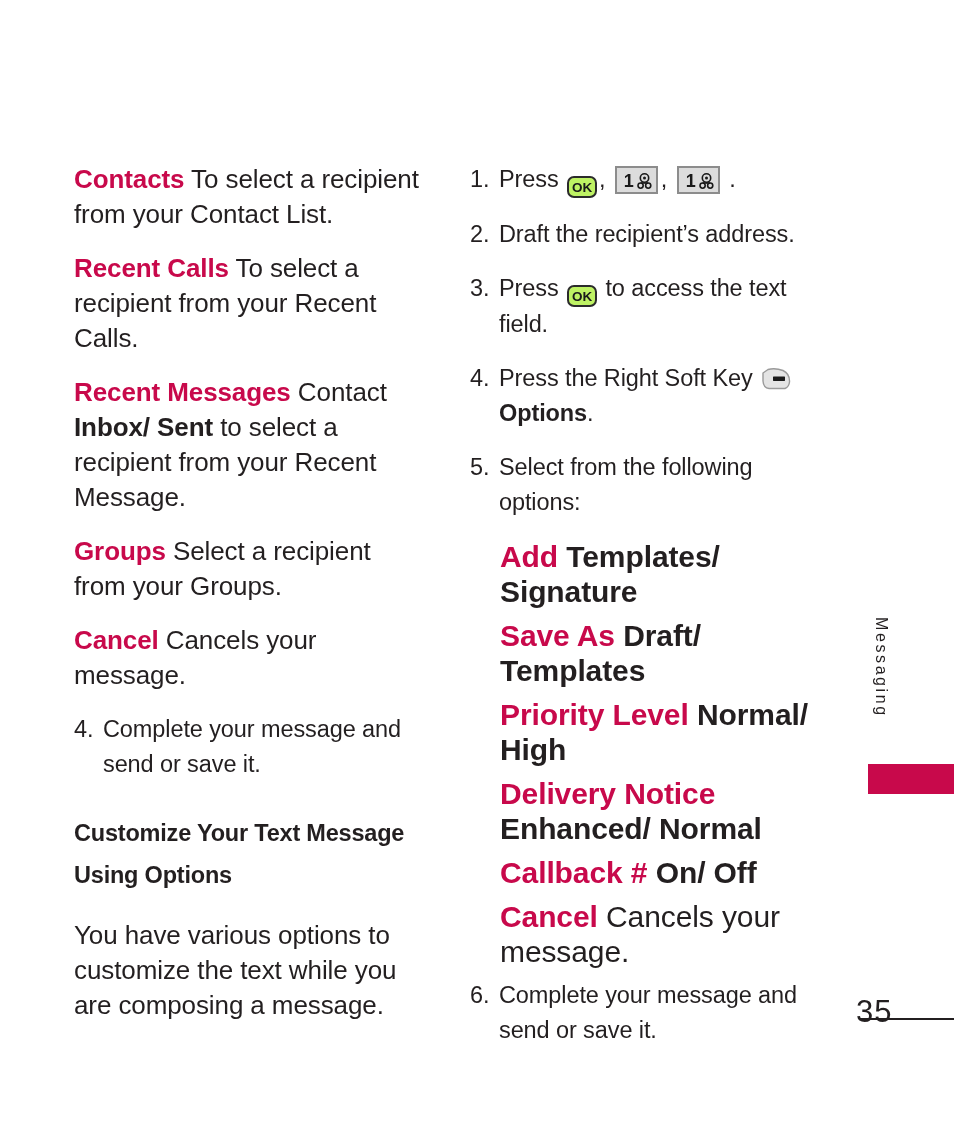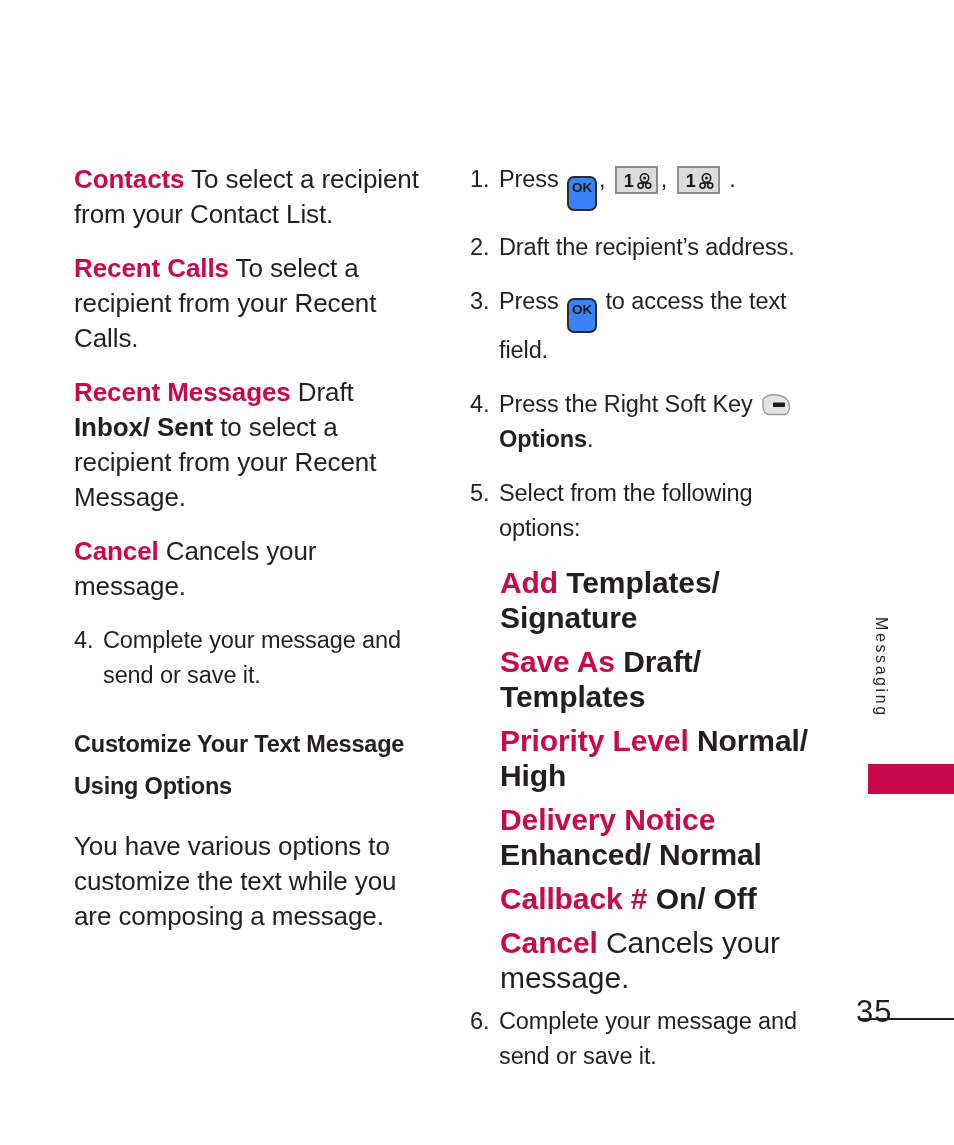--- a/index.html
+++ b/index.html
@@ -91,24 +91,24 @@
   
   .key {
     display: inline-block;
     vertical-align: -5px;
     position: relative;
   }
 
   
   .key-ok {
     width: 30px;
-    height: 35px;
+    height: 22px;
     border: 2px solid #2b2b2b;
     border-radius: 7px;
-    background: #3b82f6;
+    background: #bef264;
     box-sizing: border-box;
     text-align: center;
     line-height: 19px;
     font-size: 13.5px;
     font-weight: bold;
     letter-spacing: 0px;
     color: #1a1a1a;
     font-family: "Liberation Sans", sans-serif;
     margin: 0 2px;
   }
@@ -203,22 +203,23 @@
 <body>
 
 <div class="page">
 
   <div class="col col-left">
 
     <p class="para"><span class="term">Contacts</span><span>  To select a recipient from your Contact List.</span></p>
 
     <p class="para"><span class="term">Recent Calls</span><span> To select a recipient from your Recent Calls.</span></p>
 
-    <p class="para"><span class="term">Recent Messages</span><span> Draft </span><span class="bold-term">Inbox/ Sent</span><span> to select a recipient from your Recent Message.</span></p>
-
+    <p class="para"><span class="term">Recent Messages</span><span> Contact </span><span class="bold-term">Inbox/ Sent</span><span> to select a recipient from your Recent Message.</span></p>
+
+    <p class="para"><span class="term">Groups</span><span> Select a recipient from your Groups.</span></p>
 
     <p class="para"><span class="term">Cancel</span><span>  Cancels your message.</span></p>
 
     <p class="step"><span class="num">4.</span><span>Complete your message and send or save it.</span></p>
 
     <h2 class="heading">Customize Your Text Message Using Options</h2>
 
     <p class="para">You have various options to customize the text while you are composing a message.</p>
   </div>
 

